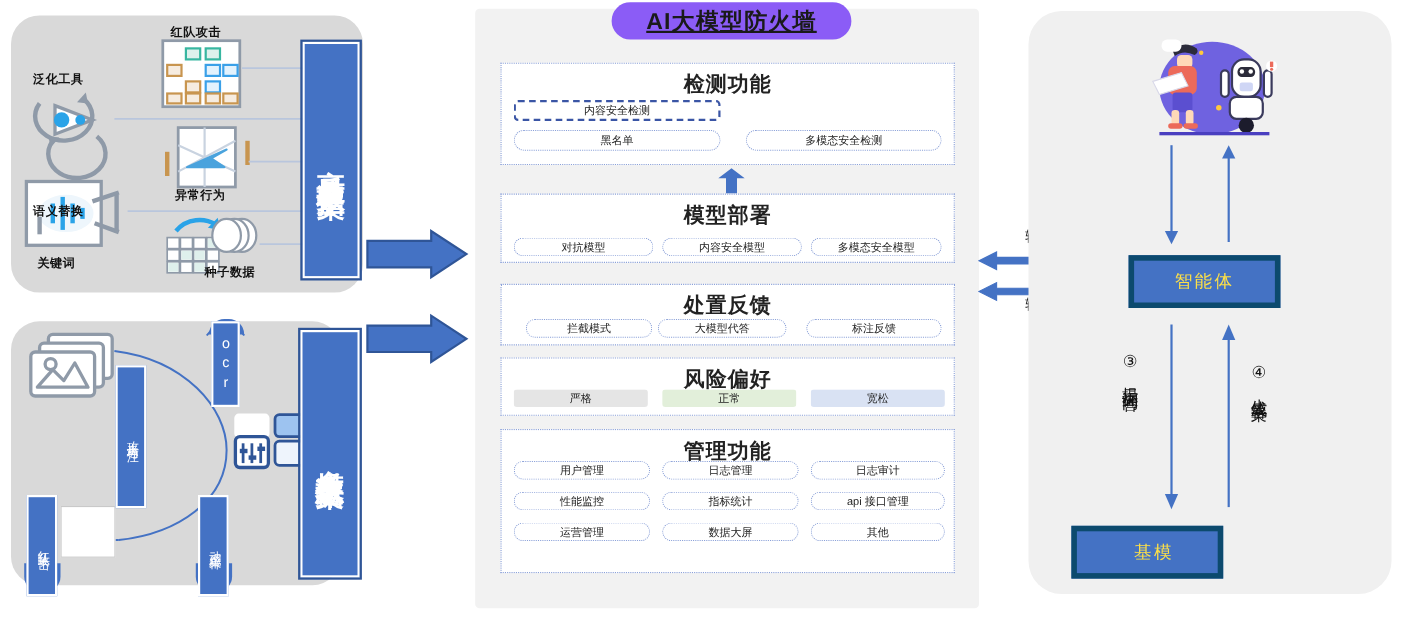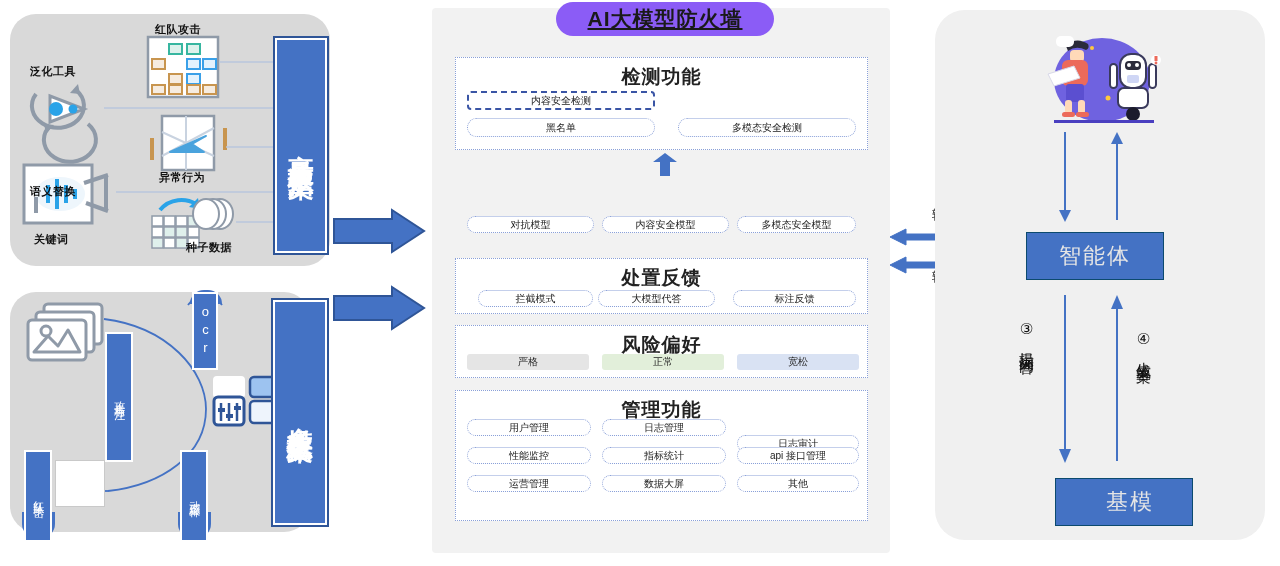--- a/index.html
+++ b/index.html
@@ -70,25 +70,25 @@
     background:#ffffff;
     display:flex;align-items:center;justify-content:center;
     font-size:10px;color:#222;
   }
   .chip.dashed{border:2px dashed #3a55a5;border-radius:4px;}
   .chip.flat{border-radius:3px;border:1px solid transparent;}
 
   
   .bluebox{
     position:absolute;background:#4472c4;
-    border:1px solid #0c4a6e;
+    border:5px solid #0c4a6e;
     box-sizing:border-box;
-    color:#e5e5e5;
+    color:#fde047;
     display:flex;align-items:center;justify-content:center;
-    font-size:22px;letter-spacing:2px;
+    font-size:16px;letter-spacing:2px;
   }
   .vtext{
     position:absolute;
     writing-mode:vertical-rl;
     font-size:15px;color:#111;letter-spacing:2px;line-height:1.1;
   }
   .htext{position:absolute;font-size:13px;color:#111;letter-spacing:1px;}
 
   
   .ilabel{position:absolute;font-size:11px;font-weight:700;color:#111;letter-spacing:.5px;}
@@ -285,20 +285,23 @@
     <div class="card-h nosel">检测功能</div>
   </div>
   <div class="chip dashed nosel" style="left:467px;top:91px;width:188px;height:19px;">内容安全检测</div>
   <div class="chip nosel" style="left:678px;top:118px;width:178px;height:19px;">多模态安全检测</div>
   <div class="chip nosel" style="left:467px;top:118px;width:188px;height:19px;">黑名单</div>
 
   <svg style="position:absolute;left:650px;top:152px;" width="30" height="26">
     <path d="M10 24 L10 10 L3 10 L15 1 L27 10 L20 10 L20 24 Z" fill="#4472c4"></path>
   </svg>
 
+  <div class="card" style="left:455px;top:176px;width:413px;height:63px;">
+    <div class="card-h nosel">模型部署</div>
+  </div>
   <div class="chip nosel" style="left:467px;top:216px;width:127px;height:17px;">对抗模型</div>
   <div class="chip nosel" style="left:602px;top:216px;width:127px;height:17px;">内容安全模型</div>
   <div class="chip nosel" style="left:737px;top:216px;width:119px;height:17px;">多模态安全模型</div>
 
   <div class="card" style="left:455px;top:258px;width:413px;height:56px;">
     <div class="card-h nosel">处置反馈</div>
   </div>
   <div class="chip nosel" style="left:478px;top:290px;width:115px;height:17px;">拦截模式</div>
   <div class="chip nosel" style="left:598px;top:290px;width:117px;height:17px;">大模型代答</div>
   <div class="chip nosel" style="left:733px;top:290px;width:123px;height:17px;">标注反馈</div>
@@ -308,21 +311,21 @@
   </div>
   <div class="chip flat nosel" style="left:467px;top:354px;width:122px;height:16px;background:#e5e5e5;">严格</div>
   <div class="chip flat nosel" style="left:602px;top:354px;width:122px;height:16px;background:#e2efda;">正常</div>
   <div class="chip flat nosel" style="left:737px;top:354px;width:122px;height:16px;background:#d9e2f3;">宽松</div>
 
   <div class="card" style="left:455px;top:390px;width:413px;height:131px;">
     <div class="card-h nosel">管理功能</div>
   </div>
   <div class="chip nosel" style="left:467px;top:419px;width:124px;height:17px;">用户管理</div>
   <div class="chip nosel" style="left:602px;top:419px;width:124px;height:17px;">日志管理</div>
-  <div class="chip nosel" style="left:737px;top:419px;width:122px;height:17px;margin-top:16px;">日志审计</div>
+  <div class="chip nosel" style="left:737px;top:419px;width:122px;height:17px;">日志审计</div>
   <div class="chip nosel" style="left:467px;top:447px;width:124px;height:17px;">性能监控</div>
   <div class="chip nosel" style="left:602px;top:447px;width:124px;height:17px;">指标统计</div>
   <div class="chip nosel" style="left:737px;top:447px;width:122px;height:17px;">api 接口管理</div>
   <div class="chip nosel" style="left:467px;top:475px;width:124px;height:17px;">运营管理</div>
   <div class="chip nosel" style="left:602px;top:475px;width:124px;height:17px;">数据大屏</div>
   <div class="chip nosel" style="left:737px;top:475px;width:122px;height:17px;">其他</div>
 
   <svg style="position:absolute;left:888px;top:228px;" width="130" height="52">
     <g fill="#4472c4" stroke="#4472c4">
       <path d="M2 9 L18 1 L18 6 L128 6 L128 12 L18 12 L18 17 Z"></path>
@@ -385,15 +388,15 @@
       <path d="M10 0 L10 158"></path>
         <path d="M62 166 L62 10"></path>
     </g>
     <path d="M10 168 L4 154 L16 154 Z" fill="#4472c4"></path>
     <path d="M62 0 L56 14 L68 14 Z" fill="#4472c4"></path>
   </svg>
 
   <div class="vtext nosel" style="left:1018px;top:320px;">③提示词问答</div>
   <div class="vtext nosel" style="left:1135px;top:330px;">④生成答案</div>
 
-  <div class="bluebox nosel" style="left:1055px;top:478px;width:138px;height:48px;padding-left:12px;">基模</div>
+  <div class="bluebox nosel" style="left:974px;top:478px;width:138px;height:48px;padding-left:12px;">基模</div>
 
 </div>
 
 </body></html>

